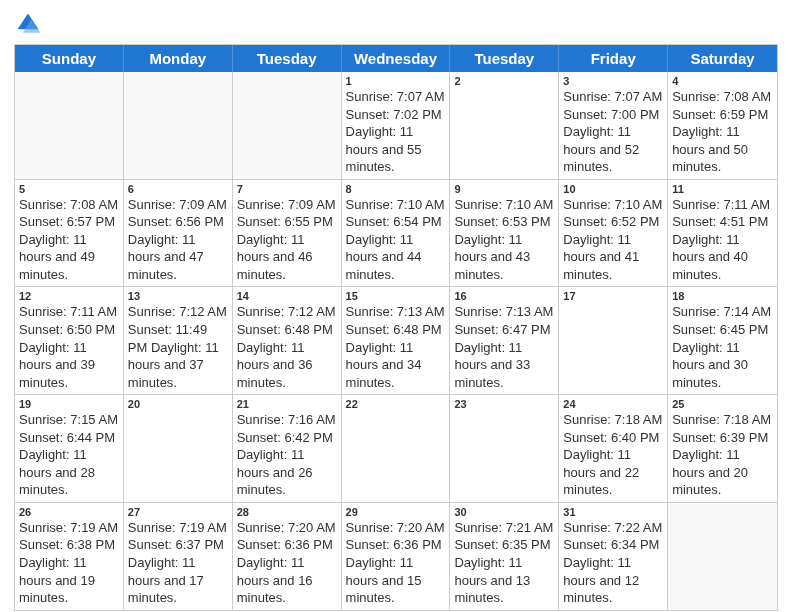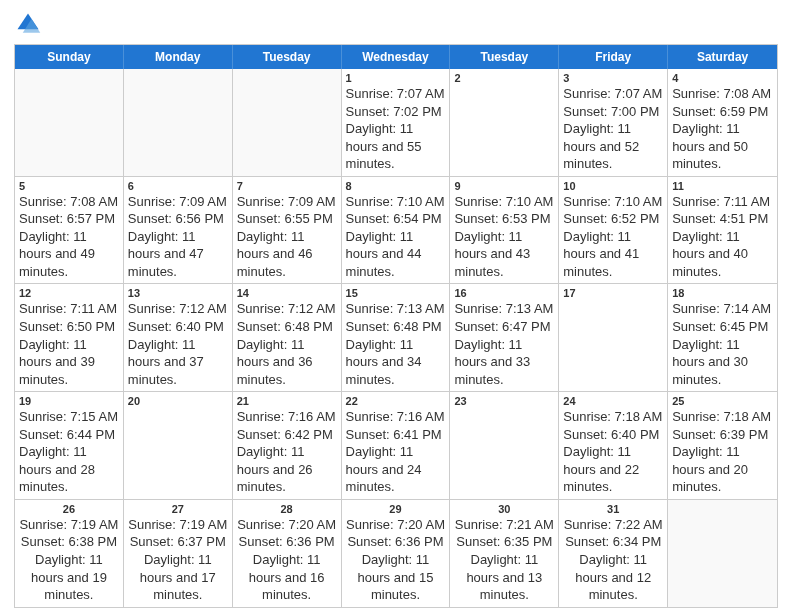--- a/index.html
+++ b/index.html
@@ -65,39 +65,39 @@
       display: flex;
       flex-direction: column;
     }
     .cal-header {
       display: grid;
       grid-template-columns: repeat(7, 1fr);
       background: #2176d2;
     }
     .cal-header-cell {
       color: #fff;
-      font-size: 12px;
+      font-size: 15px;
       font-weight: bold;
       padding: 5px 4px;
       text-align: center;
       border-right: 1px solid #4a90d9;
     }
     .cal-header-cell:last-child { border-right: none; }
     .cal-body {
       flex: 1;
       display: flex;
       flex-direction: column;
     }
     .cal-row {
       display: grid;
       grid-template-columns: repeat(7, 1fr);
       flex: 1;
       border-bottom: 1px solid #ccc;
     }
-    .cal-row:last-child { border-bottom: none; text-align: center; }
+    .cal-row:last-child { border-bottom: none; }
     .cal-cell {
       border-right: 1px solid #ccc;
       padding: 3px 4px;
       font-size: 9px;
       color: #333;
       background: #fff;
       vertical-align: top;
       min-height: 0;
       display: flex;
       flex-direction: column;
@@ -229,21 +229,21 @@
           <div class="cal-row">
             <div class="cal-cell">
               <div class="day-num">12</div>
               <div class="cell-info">Sunrise: 7:11 AM
 Sunset: 6:50 PM
 Daylight: 11 hours and 39 minutes.</div>
             </div>
             <div class="cal-cell">
               <div class="day-num">13</div>
               <div class="cell-info">Sunrise: 7:12 AM
-Sunset: 6:40 PM
+Sunset: 11:49 PM
 Daylight: 11 hours and 37 minutes.</div>
             </div>
             <div class="cal-cell">
               <div class="day-num">14</div>
               <div class="cell-info">Sunrise: 7:12 AM
 Sunset: 6:48 PM
 Daylight: 11 hours and 36 minutes.</div>
             </div>
             <div class="cal-cell">
               <div class="day-num">15</div>
@@ -278,23 +278,20 @@
               <div class="day-num">20</div>
             </div>
             <div class="cal-cell">
               <div class="day-num">21</div>
               <div class="cell-info">Sunrise: 7:16 AM
 Sunset: 6:42 PM
 Daylight: 11 hours and 26 minutes.</div>
             </div>
             <div class="cal-cell">
               <div class="day-num">22</div>
-              <div class="cell-info">Sunrise: 7:16 AM
-Sunset: 6:41 PM
-Daylight: 11 hours and 24 minutes.</div>
             </div>
             <div class="cal-cell">
               <div class="day-num">23</div>
             </div>
             <div class="cal-cell">
               <div class="day-num">24</div>
               <div class="cell-info">Sunrise: 7:18 AM
 Sunset: 6:40 PM
 Daylight: 11 hours and 22 minutes.</div>
             </div>

